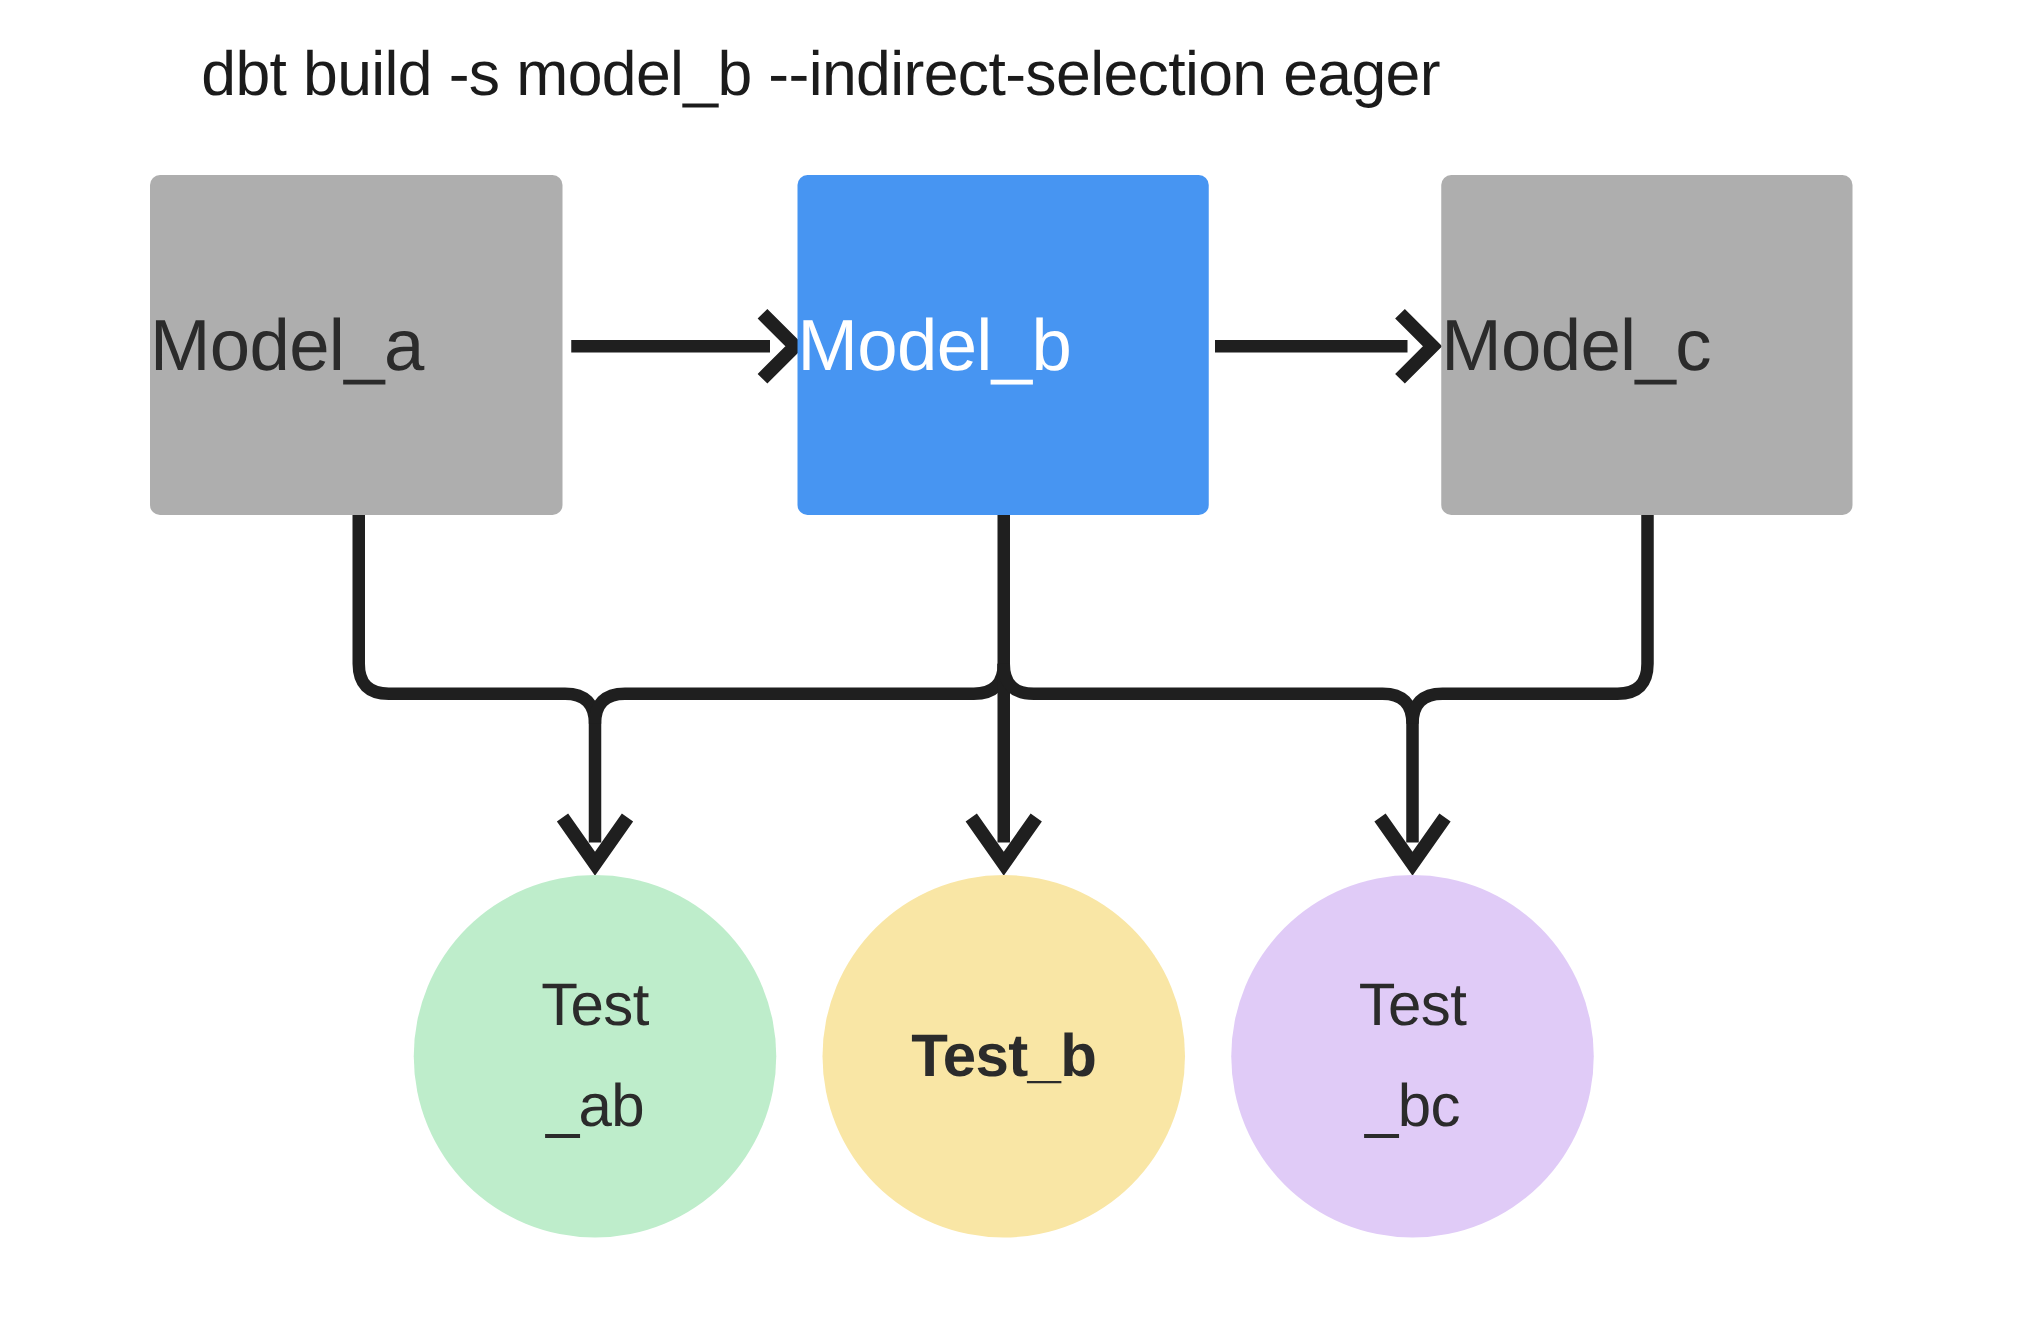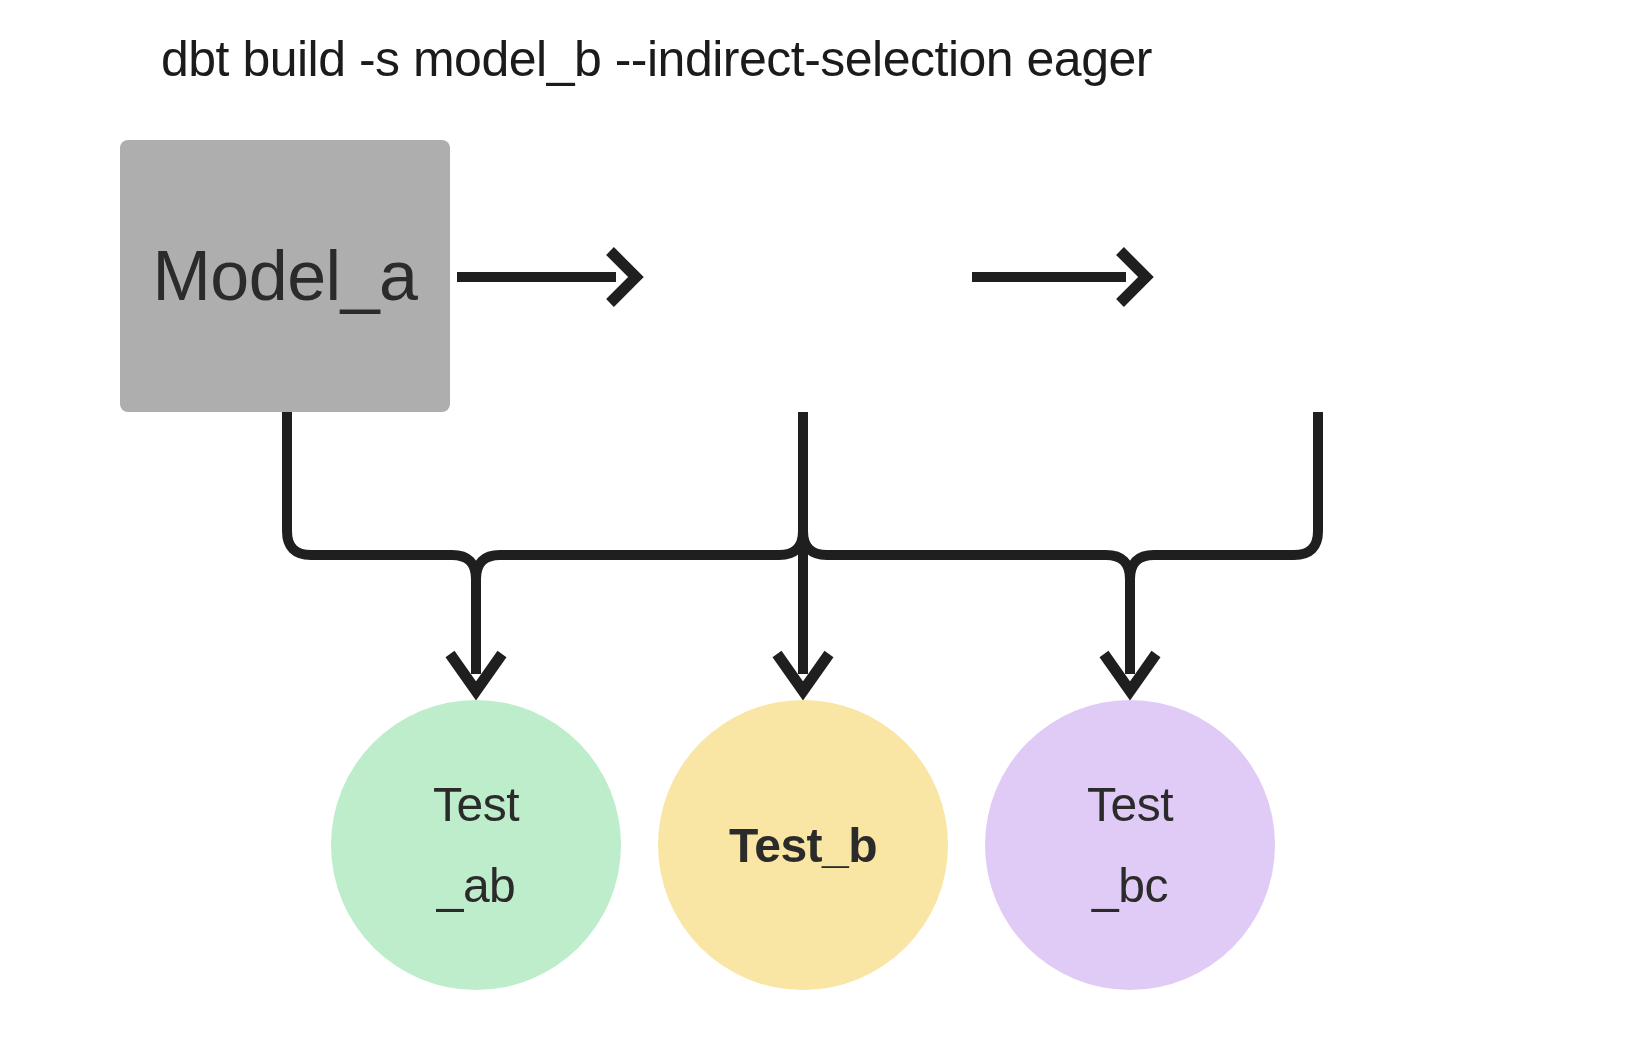--- a/index.html
+++ b/index.html
@@ -41,22 +41,22 @@
     stroke-linejoin: miter;
   }
   .edges .arrowhead { stroke-width: 11; }
   .box {
     position: absolute;
     top: 140px;
     height: 272px;
     border-radius: 8px;
     display: flex;
     align-items: center;
-    justify-content: center;
-    font-size: 70px;
+    justify-content: flex-start;
+    font-size: 58px;
     letter-spacing: -0.5px;
     color: var(--text-dark);
   }
   .box-a { left: 120px; width: 330px; background: var(--box-gray); }
   .box-b { left: 638px; width: 329px; background: var(--box-blue); color: var(--text-light); }
   .box-c { left: 1153px; width: 329px; background: var(--box-gray); }
   .circle {
     position: absolute;
     top: 700px;
     width: 290px;
@@ -102,20 +102,26 @@
     <path d="M1318 412 V531 Q1318 555 1294 555 H1154 Q1130 555 1130 579"></path>
 
     <polyline class="arrowhead" points="450,654 476,691 502,654"></polyline>
     <polyline class="arrowhead" points="777,654 803,691 829,654"></polyline>
     <polyline class="arrowhead" points="1104,654 1130,691 1156,654"></polyline>
   </svg>
 
   <div class="box box-a">
     <span>Model_a</span>
   </div>
+  <div class="box box-b">
+    <span>Model_b</span>
+  </div>
+  <div class="box box-c">
+    <span>Model_c</span>
+  </div>
 
   <div class="circle circle-ab">
     <span>Test</span>
     <span>_ab</span>
   </div>
   <div class="circle circle-b">
     <span>Test_b</span>
   </div>
   <div class="circle circle-bc">
     <span>Test</span>

